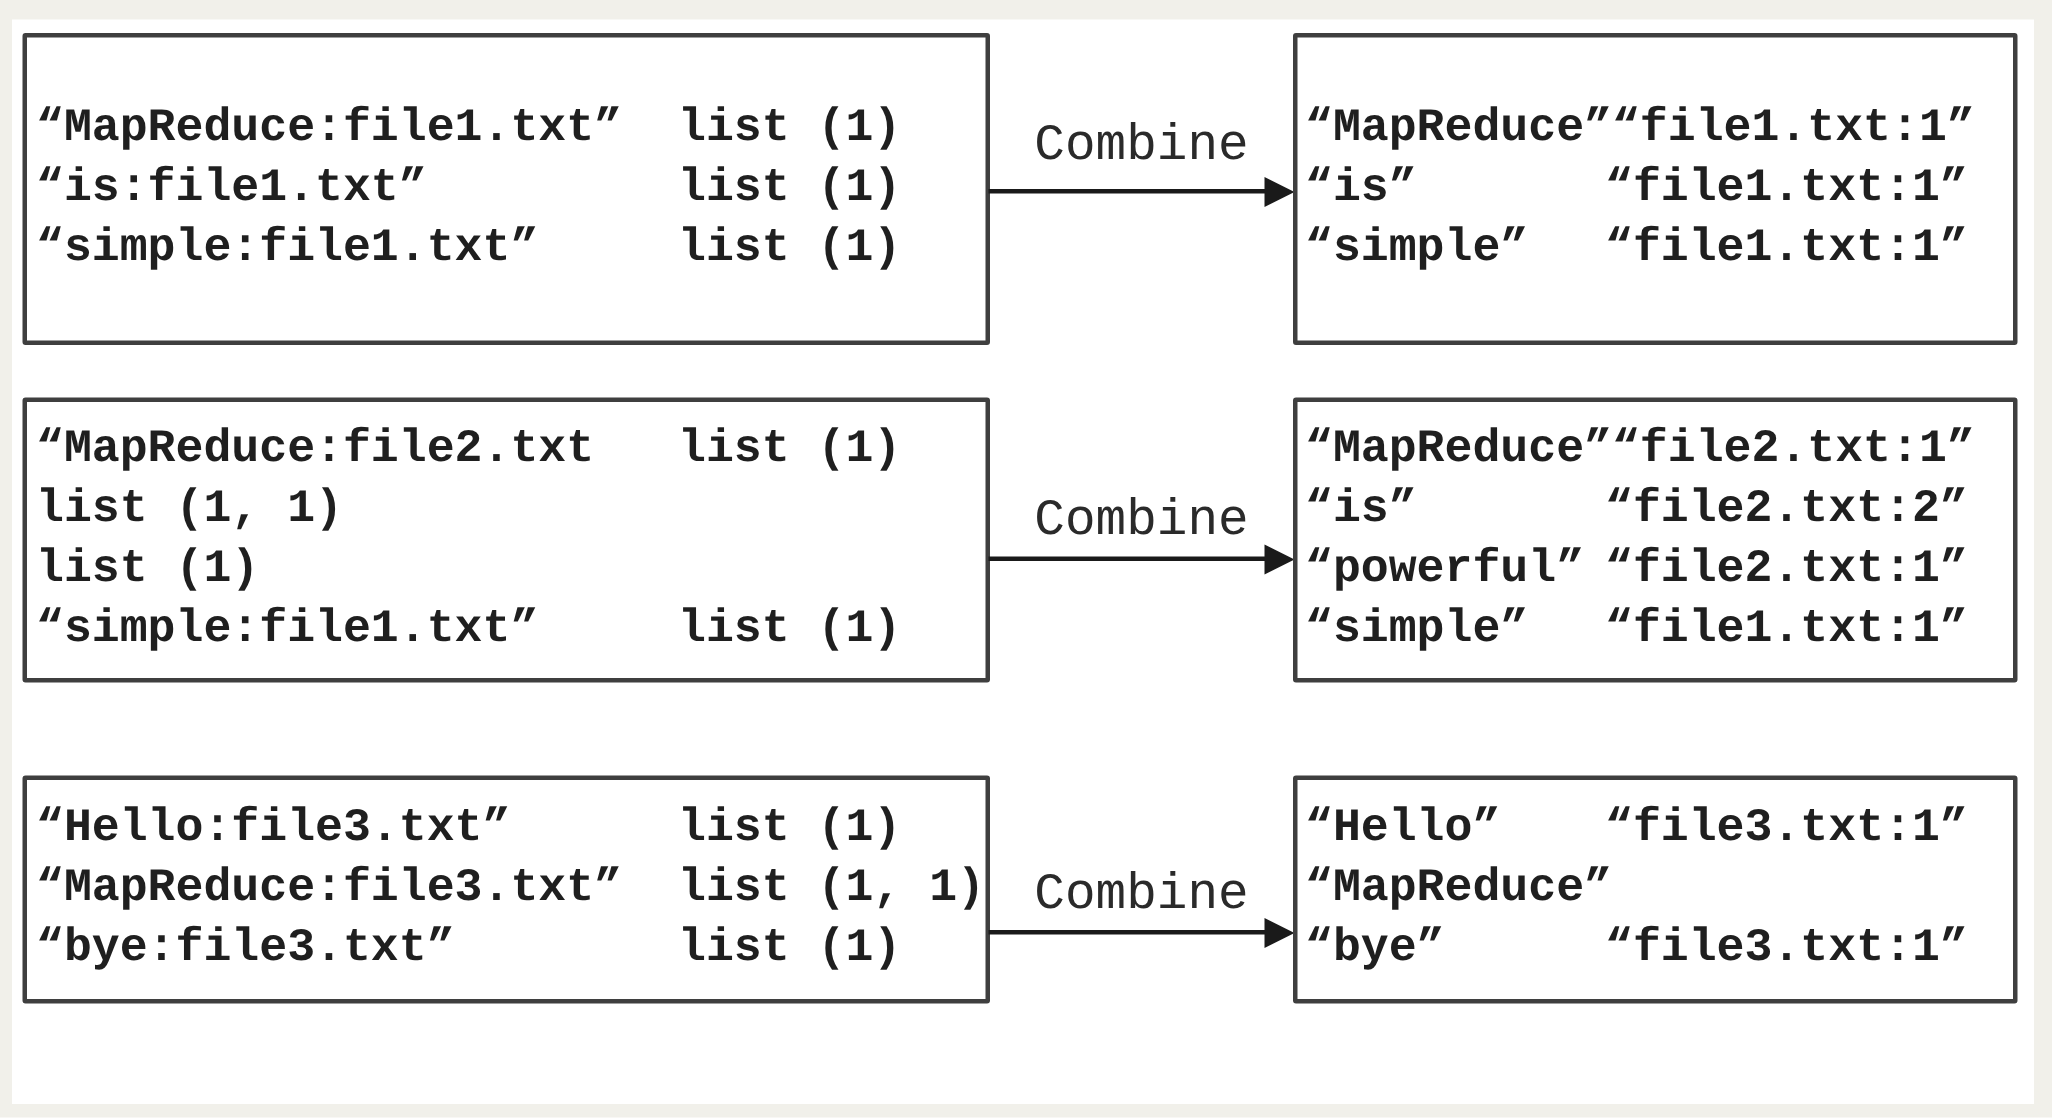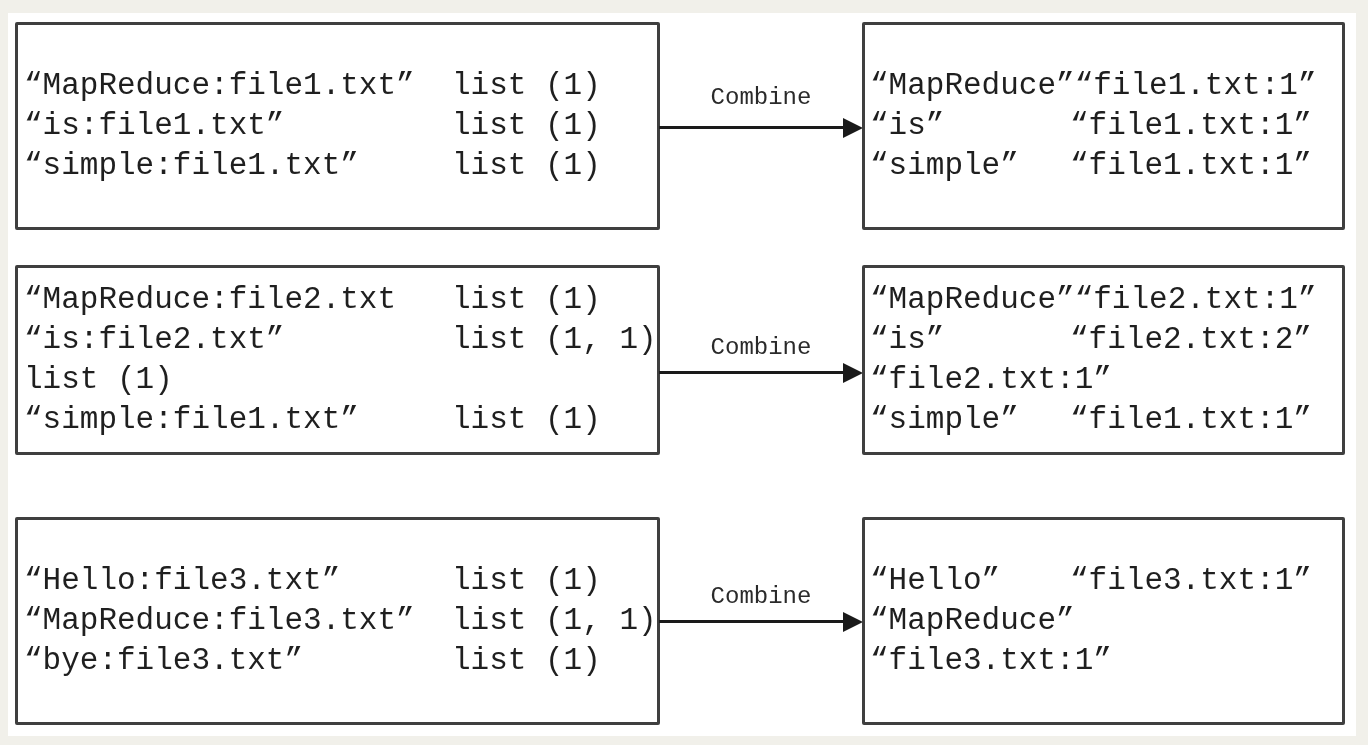--- a/index.html
+++ b/index.html
@@ -25,36 +25,36 @@
     border-radius:2px;
     box-sizing:border-box;
     display:flex;
     flex-direction:column;
     justify-content:center;
   }
   .in-box{left:15px;width:645px;}
   .out-box{left:862px;width:483px;}
   .r1{top:22px;height:208px;}
   .r2{top:265px;height:190px;}
-  .r3{top:517px;height:208px;}
+  .r3{top:517px;height:152px;}
   .kv{
     display:flex;
     line-height:40px;
     font-size:31px;
     white-space:pre;
   }
-  .in-box .kv{padding:0 6px;}
-  .out-box .kv{padding:0 5px;}
+  .in-box .kv{padding:0 6px;font-weight:bold;}
+  .out-box .kv{padding:0 5px;font-weight:bold;}
   .in-box .k{flex:0 0 428px;}
   .out-box .k{flex:0 0 200px;}
   .combine-label{
     position:absolute;
     left:659px;width:204px;
     text-align:center;
-    font-size:24px;
+    font-size:34px;
     line-height:40px;
     color:#2a2a2a;
   }
   .l1{top:78px;} .l2{top:328px;} .l3{top:577px;}
   .arrow-line{
     position:absolute;
     left:659px;width:186px;height:3px;
     background:#1a1a1a;
   }
   .a1{top:126px;} .a2{top:371px;} .a3{top:620px;}
@@ -107,21 +107,20 @@
       <span class="v">“file1.txt:1”</span>
     </div>
   </div>
 
   <div class="box in-box r2">
     <div class="kv">
       <span class="k">“MapReduce:file2.txt</span>
       <span class="v">list (1)</span>
     </div>
     <div class="kv">
-      <span class="k">“is:file2.txt”</span>
       <span class="v">list (1, 1)</span>
     </div>
     <div class="kv">
       <span class="v">list (1)</span>
     </div>
     <div class="kv">
       <span class="k">“simple:file1.txt”</span>
       <span class="v">list (1)</span>
     </div>
   </div>
@@ -133,20 +132,21 @@
   <div class="box out-box r2">
     <div class="kv">
       <span class="k">“MapReduce”</span>
       <span class="v">“file2.txt:1”</span>
     </div>
     <div class="kv">
       <span class="k">“is”</span>
       <span class="v">“file2.txt:2”</span>
     </div>
     <div class="kv">
+      <span class="k">“powerful”</span>
       <span class="v">“file2.txt:1”</span>
     </div>
     <div class="kv">
       <span class="k">“simple”</span>
       <span class="v">“file1.txt:1”</span>
     </div>
   </div>
 
   <div class="box in-box r3">
     <div class="kv">
@@ -169,17 +169,18 @@
 
   <div class="box out-box r3">
     <div class="kv">
       <span class="k">“Hello”</span>
       <span class="v">“file3.txt:1”</span>
     </div>
     <div class="kv">
       <span class="k">“MapReduce”</span>
     </div>
     <div class="kv">
+      <span class="k">“bye”</span>
       <span class="v">“file3.txt:1”</span>
     </div>
   </div>
 
 </div>
 
 </body></html>

